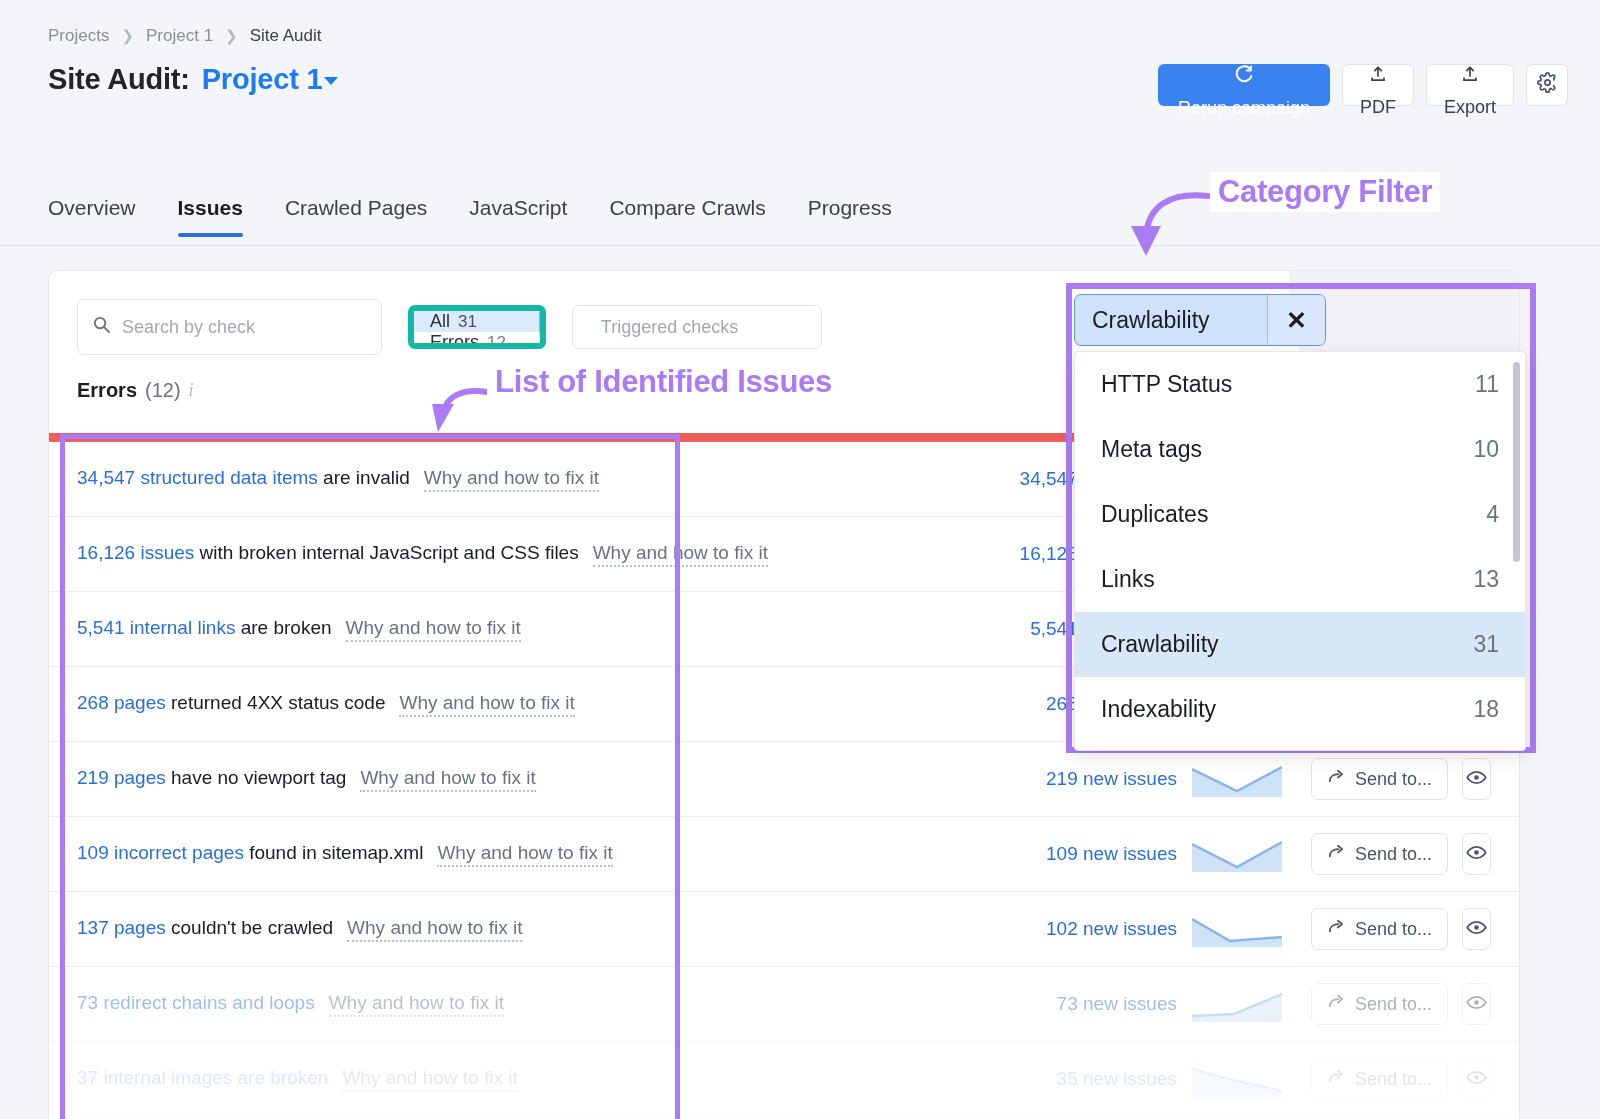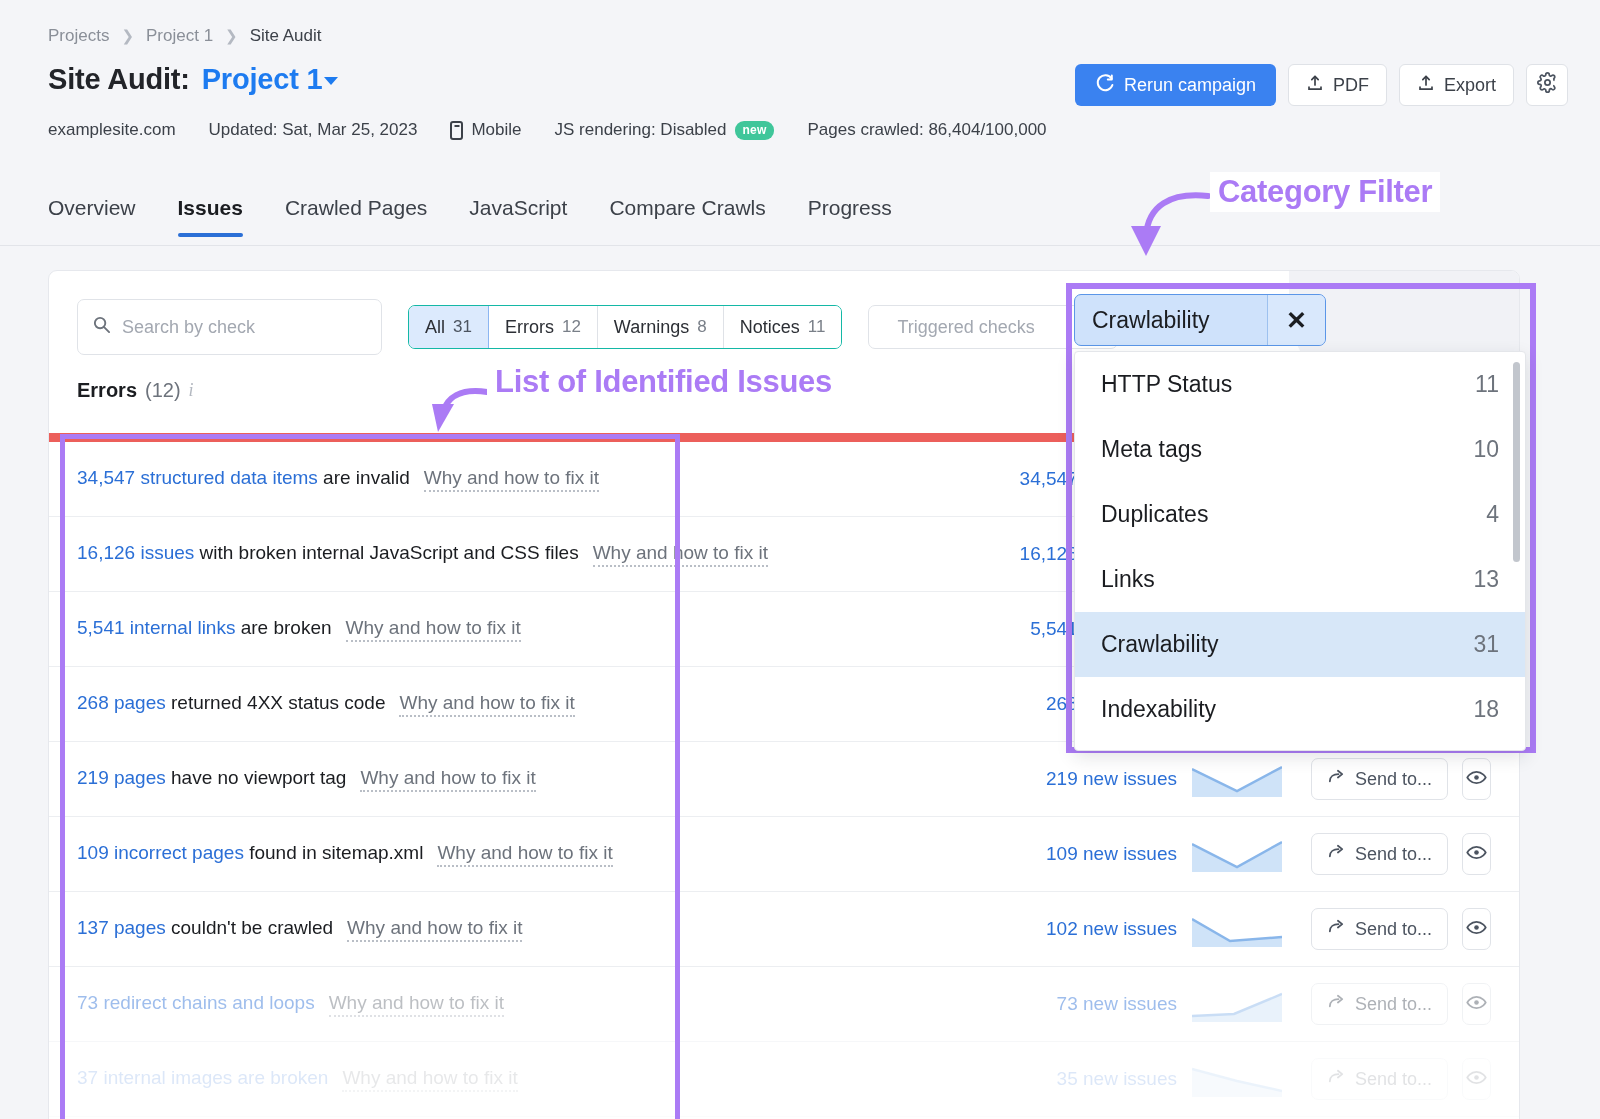--- a/index.html
+++ b/index.html
@@ -32,21 +32,21 @@
     display: inline-block; width: 0; height: 0; margin-left: 2px;
     border-left: 7px solid transparent; border-right: 7px solid transparent;
     border-top: 8px solid #1d7bf0; position: relative; top: -4px;
   }
 
   
   .actions { position: absolute; right: 32px; top: 64px; display: flex; align-items: center; gap: 12px; }
   .btn {
     display: flex; align-items: center; gap: 9px;
     height: 42px; padding: 0 17px; border-radius: 6px;
-    font-size: 18px; cursor: pointer; white-space: nowrap;
+    font-size: 18px; cursor: pointer; white-space: nowrap; flex-direction: column;
   }
   .btn-primary { background: #3a82f0; color: #fff; font-weight: 500; padding: 0 20px; }
   .btn-ghost { background: #fff; color: #3c4149; border: 1px solid #dfe2e7; }
   .btn-icon-only { width: 42px; padding: 0; justify-content: center; }
 
   
   .meta {
     position: absolute; left: 48px; top: 120px;
     display: flex; align-items: center; gap: 0;
     font-size: 17px; color: #3c4149;
@@ -90,21 +90,21 @@
     background: #f1f2f6; border-bottom-left-radius: 120px;
   }
 
   
   .filterbar { position: absolute; left: 28px; top: 28px; display: flex; align-items: center; gap: 26px; }
   .search {
     width: 305px; height: 56px; border: 1px solid #e0e3e8; border-radius: 7px;
     display: flex; align-items: center; gap: 11px; padding: 0 14px;
     font-size: 18px; color: #a3a8b1; background: #fff;
   }
-  .seg { display: flex; height: 44px; border: 1px solid #14b8a6; border-radius: 7px; overflow: hidden; }
+  .seg { display: flex; height: 44px; border: 6px solid #14b8a6; border-radius: 7px; overflow: hidden; flex-direction: column; }
   .seg .opt {
     display: flex; align-items: center; gap: 8px; padding: 0 16px;
     font-size: 18px; color: #2c2f35; border-right: 1px solid #dfe2e7; cursor: pointer;
     background: #fff;
   }
   .seg .opt:last-child { border-right: none; }
   .seg .opt .cnt { color: #797f88; font-size: 17px; }
   .seg .opt.on { background: #dceafd; border-color: #8cb6f2; }
   .seg .opt.on .cnt { color: #4c5460; }
   .triggered {
@@ -247,33 +247,20 @@
     <div class="btn btn-ghost btn-icon-only">
       <span>
         <svg width="21" height="21" viewBox="0 0 24 24" fill="none" stroke="#4c5460" stroke-width="2">
             <circle cx="12" cy="12" r="3"></circle>
             <path d="M19.4 15a1.65 1.65 0 0 0 .33 1.82l.06.06a2 2 0 1 1-2.83 2.83l-.06-.06a1.65 1.65 0 0 0-1.82-.33 1.65 1.65 0 0 0-1 1.51V21a2 2 0 1 1-4 0v-.09A1.65 1.65 0 0 0 9 19.4a1.65 1.65 0 0 0-1.82.33l-.06.06a2 2 0 1 1-2.83-2.83l.06-.06a1.65 1.65 0 0 0 .33-1.82 1.65 1.65 0 0 0-1.51-1H3a2 2 0 1 1 0-4h.09A1.65 1.65 0 0 0 4.6 9a1.65 1.65 0 0 0-.33-1.82l-.06-.06a2 2 0 1 1 2.83-2.83l.06.06A1.65 1.65 0 0 0 9 4.6a1.65 1.65 0 0 0 1-1.51V3a2 2 0 1 1 4 0v.09a1.65 1.65 0 0 0 1 1.51 1.65 1.65 0 0 0 1.82-.33l.06-.06a2 2 0 1 1 2.83 2.83l-.06.06A1.65 1.65 0 0 0 19.4 9c.14.33.38.6.68.77"></path>
           </svg>
       </span>
     </div>
   </div>
 
-  <div class="meta">
-    <span>examplesite.com</span>
-    <span>Updated: Sat, Mar 25, 2023</span>
-    <span>
-      <span class="phone-icon"></span>
-      <span>Mobile</span>
-    </span>
-    <span>
-      <span>JS rendering: Disabled</span>
-      <span class="badge-new">new</span>
-    </span>
-    <span>Pages crawled: 86,404/100,000</span>
-  </div>
 
   <div class="tabs">
     <div class="tab">Overview</div>
     <div class="tab active">Issues</div>
     <div class="tab">Crawled Pages</div>
     <div class="tab">JavaScript</div>
     <div class="tab">Compare Crawls</div>
     <div class="tab">Progress</div>
   </div>
   <div class="tabs-rule"></div>

